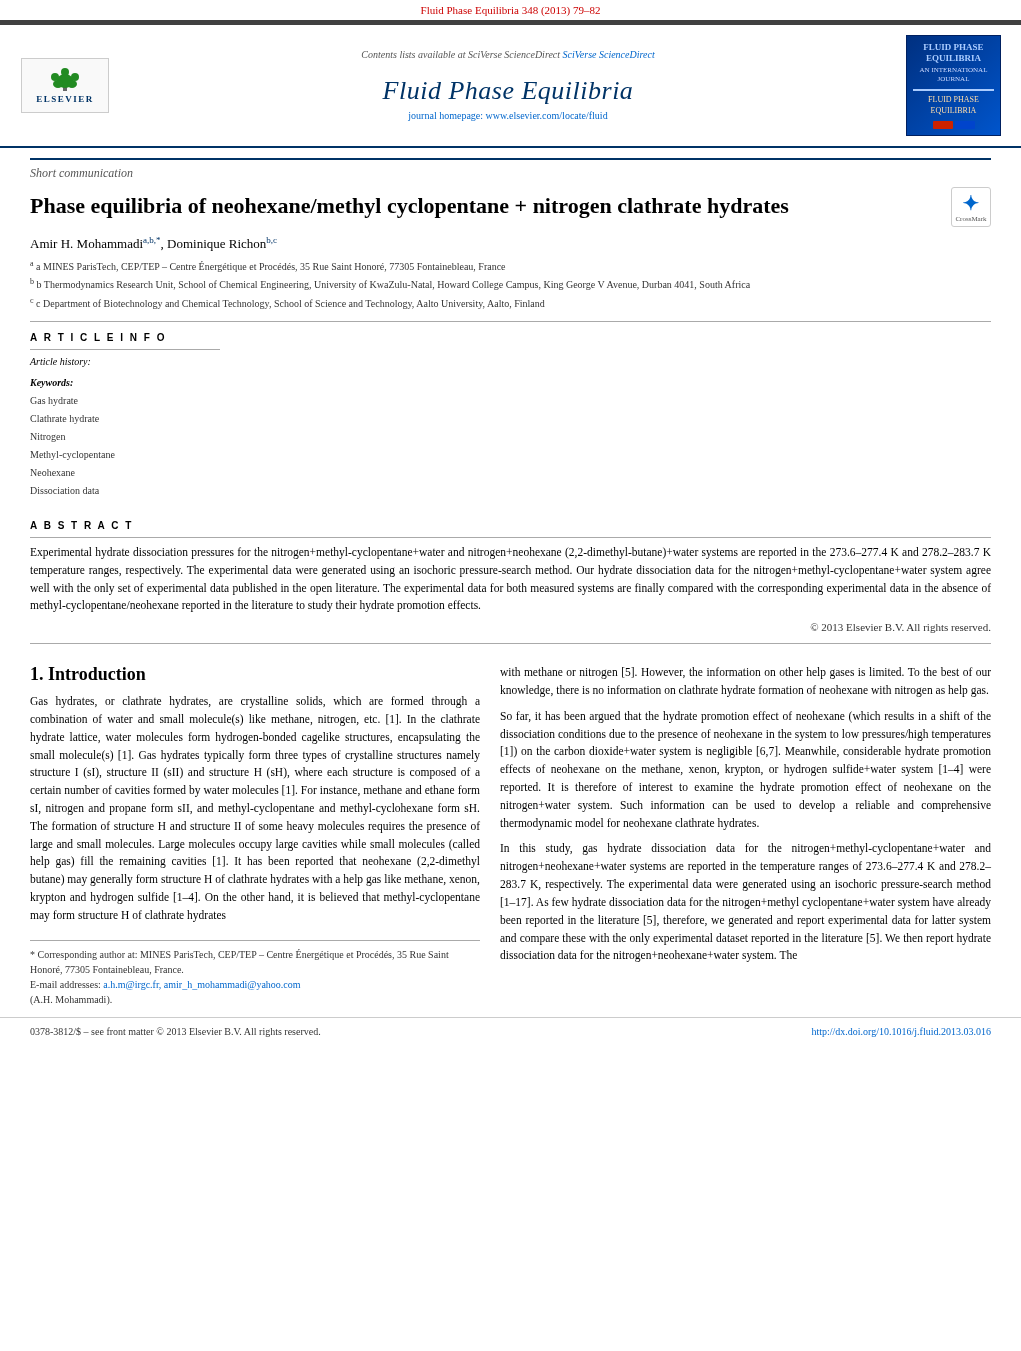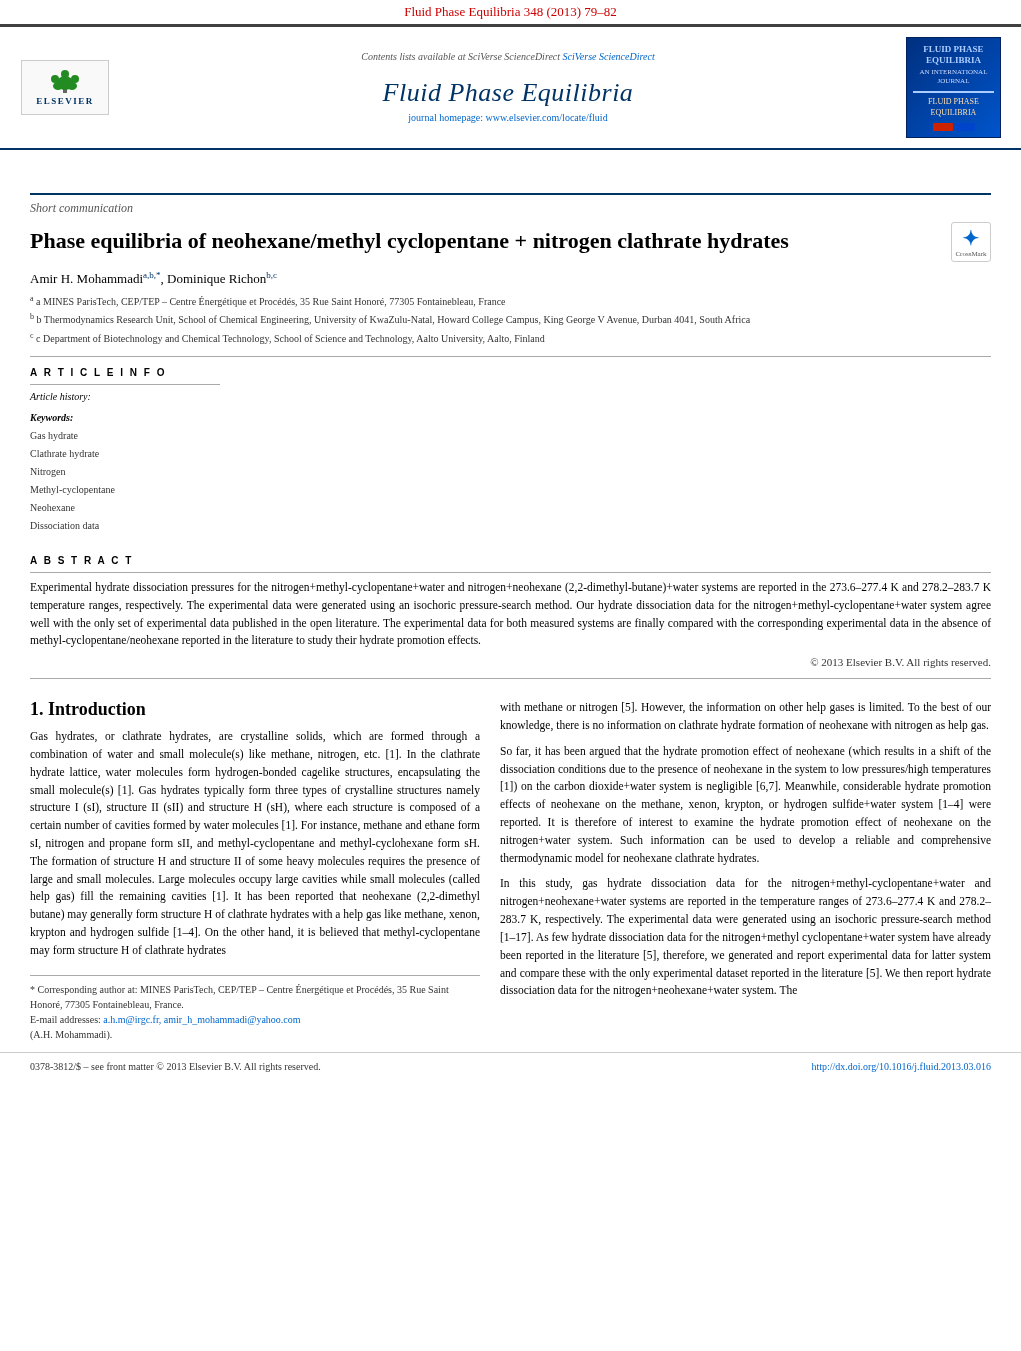--- a/index.html
+++ b/index.html
@@ -12,24 +12,24 @@
       min-height: 1351px;
     }
     .page-wrapper {
       width: 1021px;
       background: #fff;
       padding: 0;
     }
     
     .journal-top-bar {
       background: #fff;
-      border-bottom: 3px solid #404040;
+      border-bottom: 5px solid #404040;
       padding: 4px 20px;
       text-align: center;
-      font-size: 13px;
+      font-size: 11px;
       color: #c00;
     }
     .header-area {
       display: flex;
       align-items: center;
       padding: 10px 20px;
       border-bottom: 2px solid #003366;
       gap: 10px;
     }
     .elsevier-logo {
@@ -80,21 +80,20 @@
       color: #aaccff;
       line-height: 1.2;
     }
     .journal-logo-box .jl-sub {
       font-size: 7px;
       color: #ccd9ff;
       margin-top: 2px;
     }
     .content-area {
       padding: 10px 30px 10px 30px;
-      margin-top: 33px;
     }
     .short-comm-label {
       font-size: 12px;
       color: #555;
       font-style: italic;
       margin-bottom: 6px;
       border-top: 2px solid #003366;
       padding-top: 6px;
     }
     .article-title-row {

